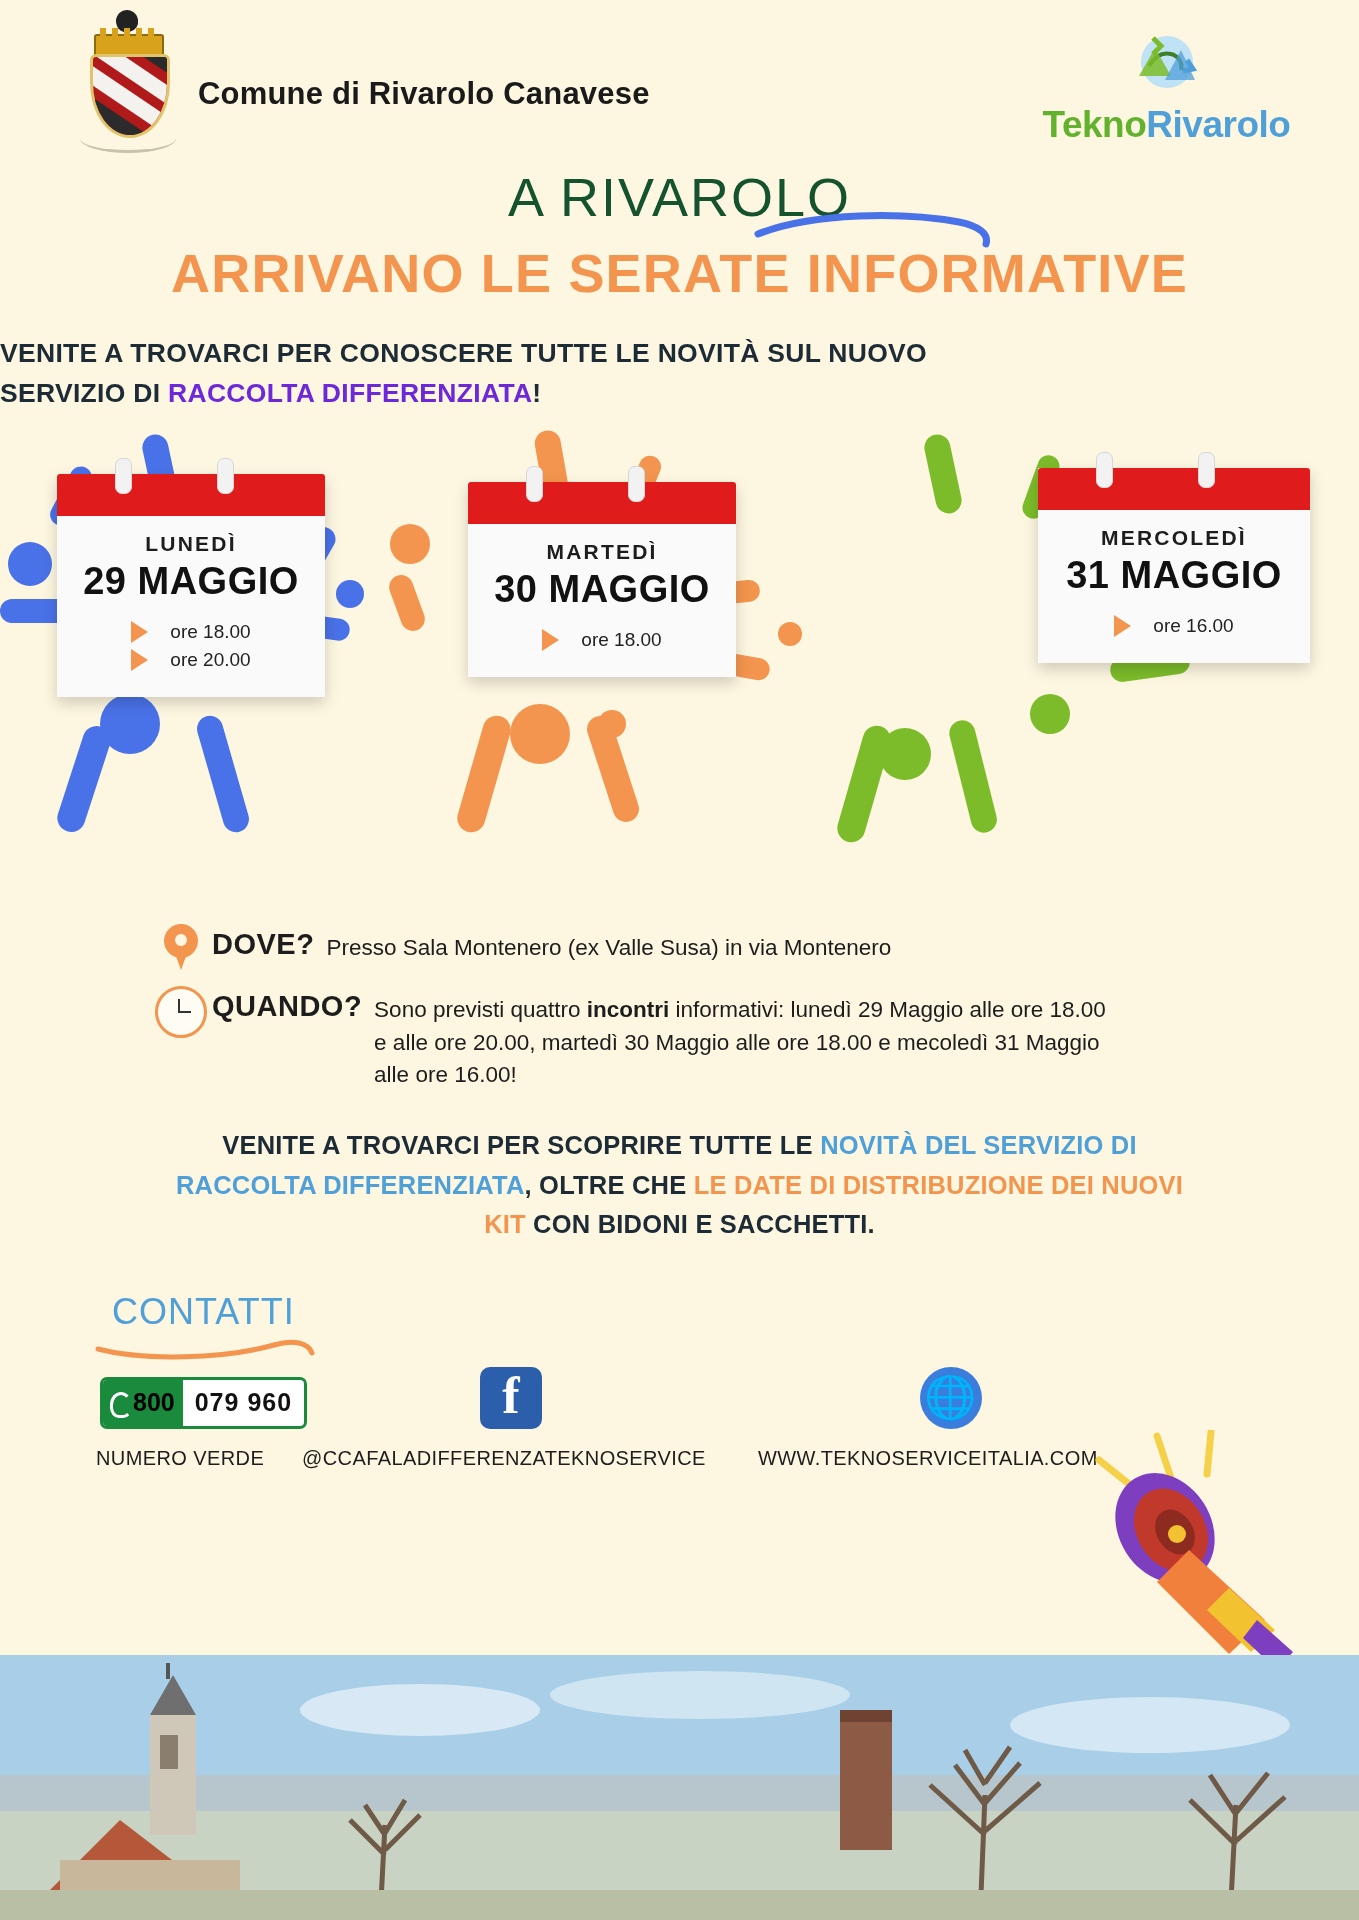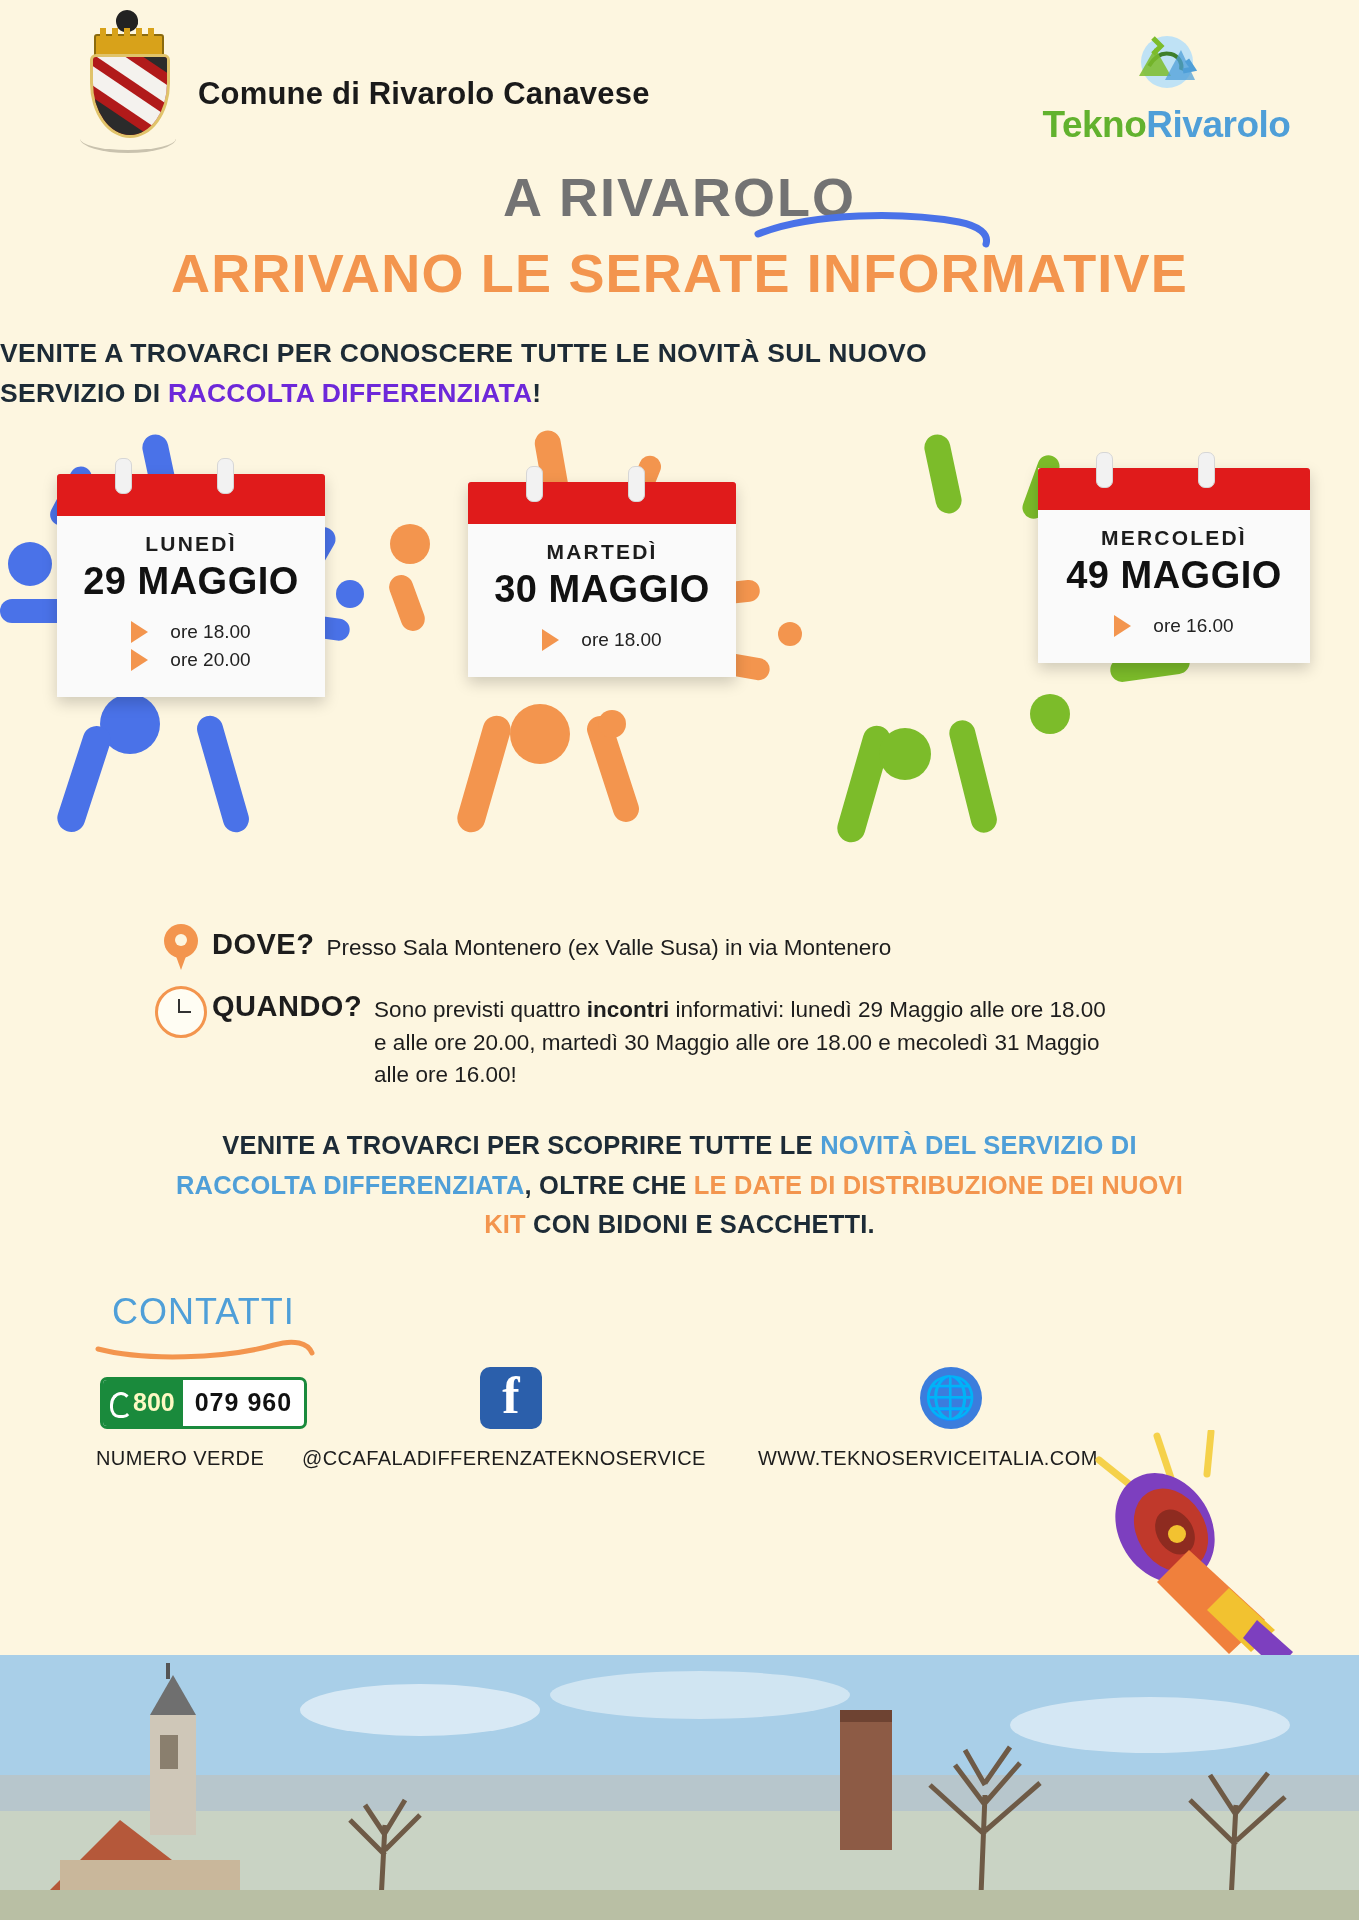--- a/index.html
+++ b/index.html
@@ -116,22 +116,22 @@
   .tekno-word .t2 { color: #4f9fd8; }
 
   
   .title-block {
     text-align: center;
     margin-top: 6px;
     position: relative;
   }
   .title-1 {
     font-size: 54px;
-    font-weight: bold;
-    color: #737373;
+    font-weight: normal;
+    color: #14532d;
     letter-spacing: 2px;
   }
   .title-2 {
     font-size: 54px;
     font-weight: bold;
     color: #f3954e;
     letter-spacing: 1.2px;
     margin-top: 14px;
   }
   .title-swoosh {
@@ -334,21 +334,21 @@
     display: flex;
     align-items: stretch;
     border: 3px solid #1a8a3c;
     border-radius: 7px;
     overflow: hidden;
     background: #fff;
     height: 46px;
   }
   .green-num .gn-left {
     background: #1a8a3c;
-    color: #fef9c3;
+    color: #000000;
     font-weight: bold;
     font-size: 25px;
     padding: 0 8px 0 30px;
     display: flex;
     align-items: center;
     position: relative;
   }
   .green-num .gn-left:before {
     content: "";
     position: absolute;
@@ -558,21 +558,21 @@
     </div>
   </div>
 
   <div class="cal" style="left:1038px; top:44px; width:272px;">
     <div class="cal-top">
       <div class="ring l"></div>
       <div class="ring r"></div>
     </div>
     <div class="cal-body">
       <div class="cal-day">MERCOLEDÌ</div>
-      <div class="cal-date">49 MAGGIO</div>
+      <div class="cal-date">31 MAGGIO</div>
       <div class="cal-times">
         <div class="cal-time">
           <span class="tri"></span>
           <span>ore 16.00</span>
         </div>
       </div>
     </div>
   </div>
 </div>
 

